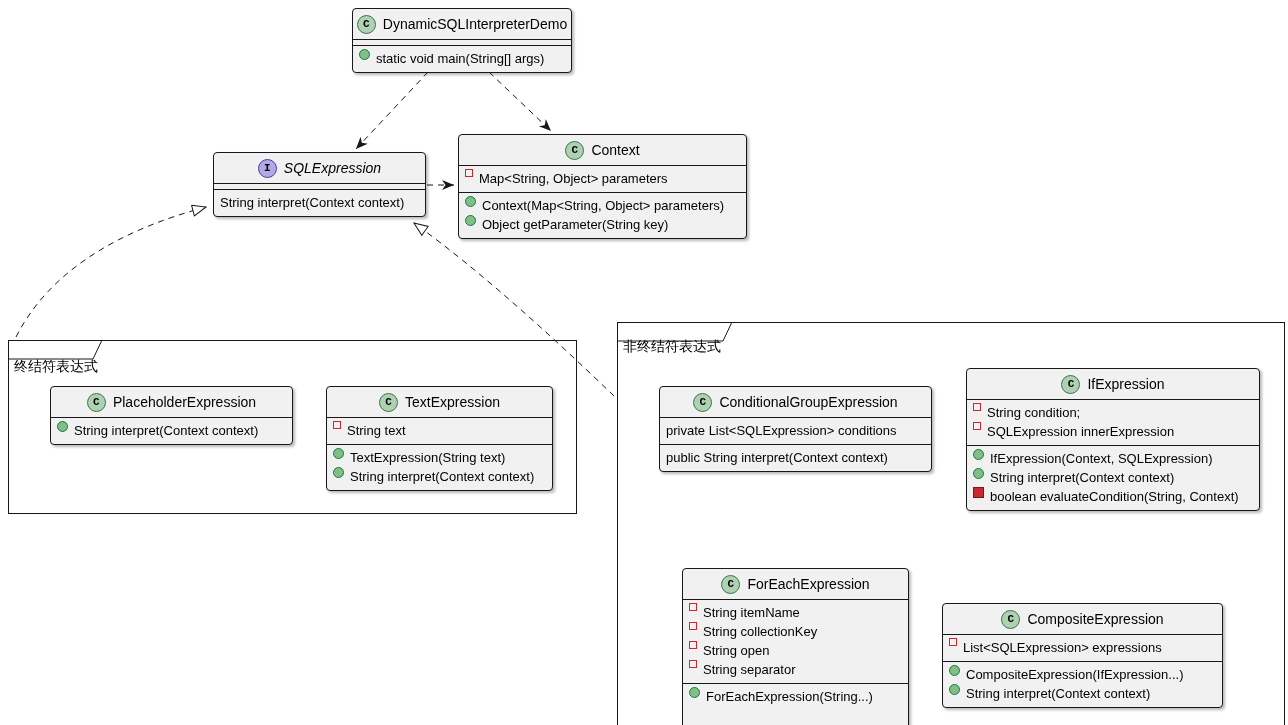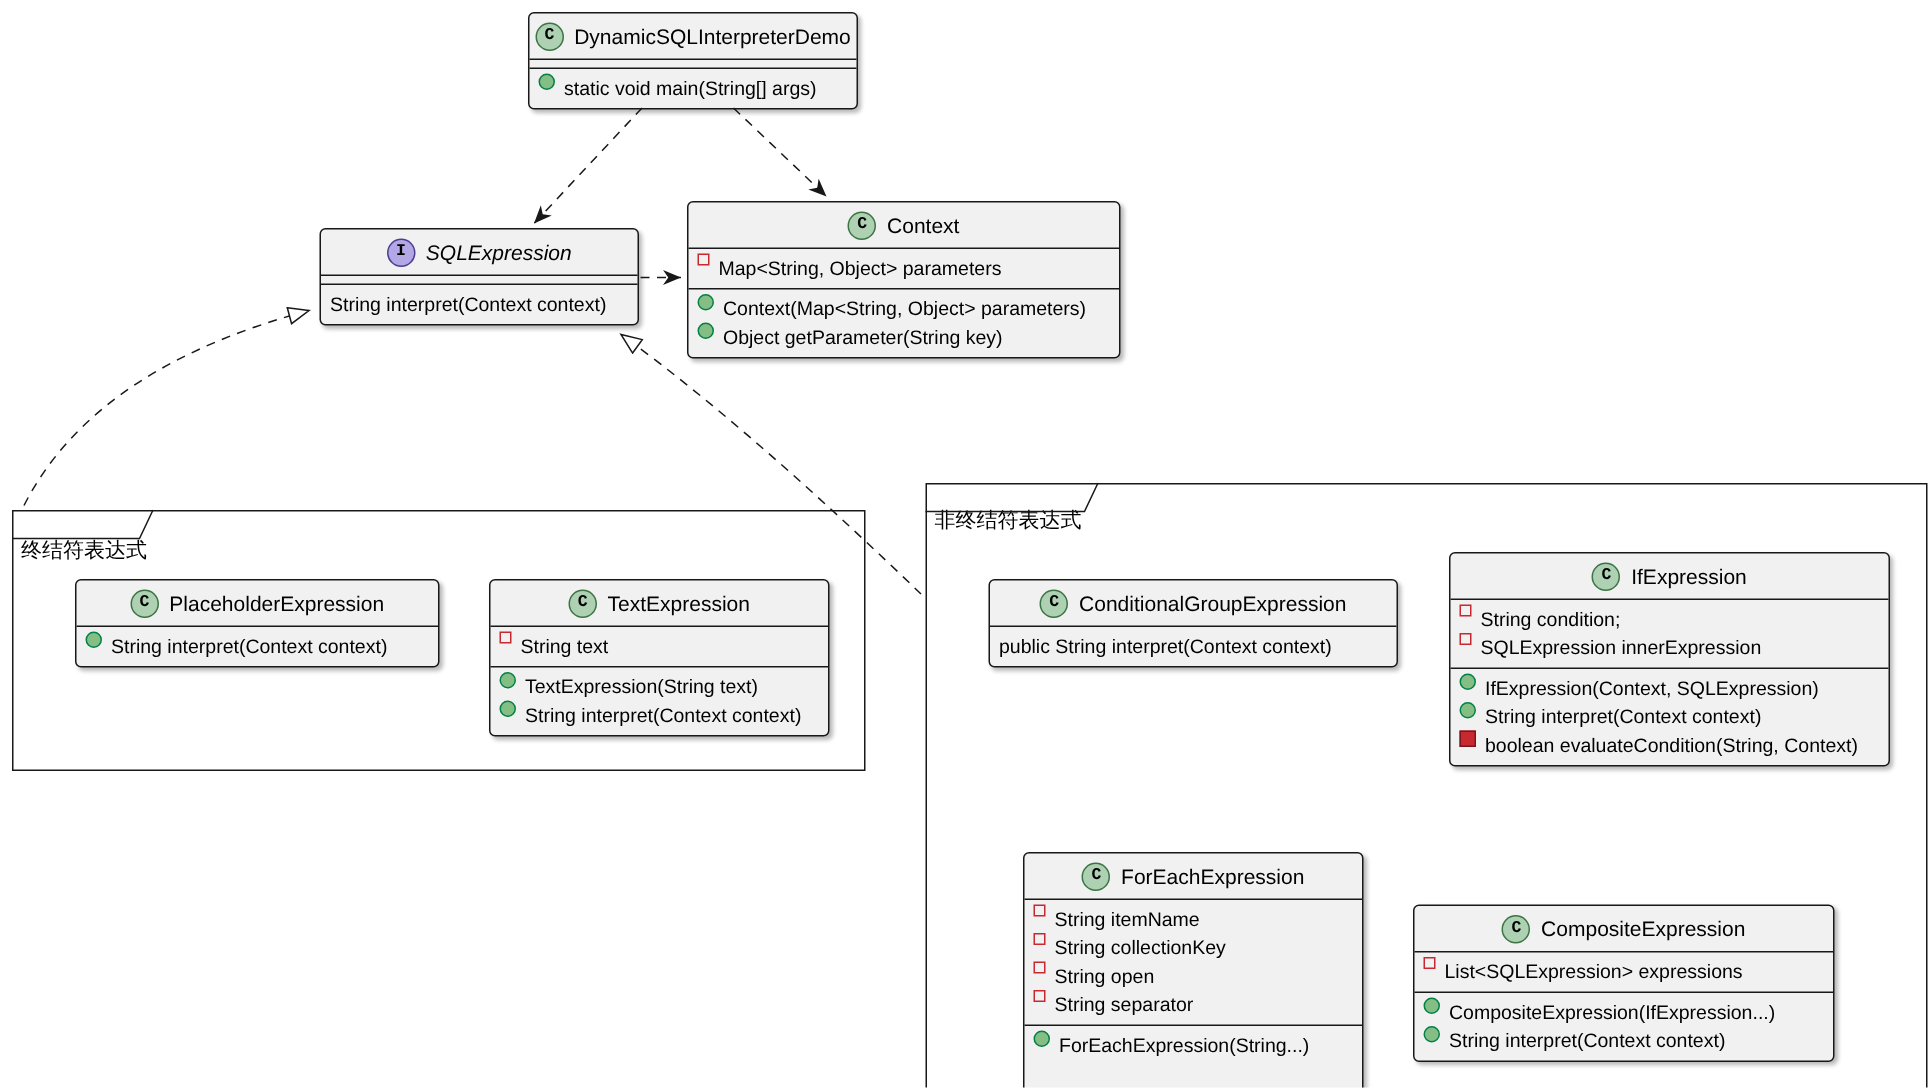--- a/index.html
+++ b/index.html
@@ -162,20 +162,25 @@
   </div>
 </div>
 
 <div class="cls" style="left:659px;top:386px;width:271px;">
   <div class="title">
     <span class="circ c">C</span>
     <span class="cname">ConditionalGroupExpression</span>
   </div>
   <div class="comp">
     <div class="m">
+      <span>private List&lt;SQLExpression&gt; conditions</span>
+    </div>
+  </div>
+  <div class="comp">
+    <div class="m">
       <span>public String interpret(Context context)</span>
     </div>
   </div>
 </div>
 
 <div class="cls" style="left:966px;top:368px;width:292px;">
   <div class="title">
     <span class="circ c">C</span>
     <span class="cname">IfExpression</span>
   </div>

